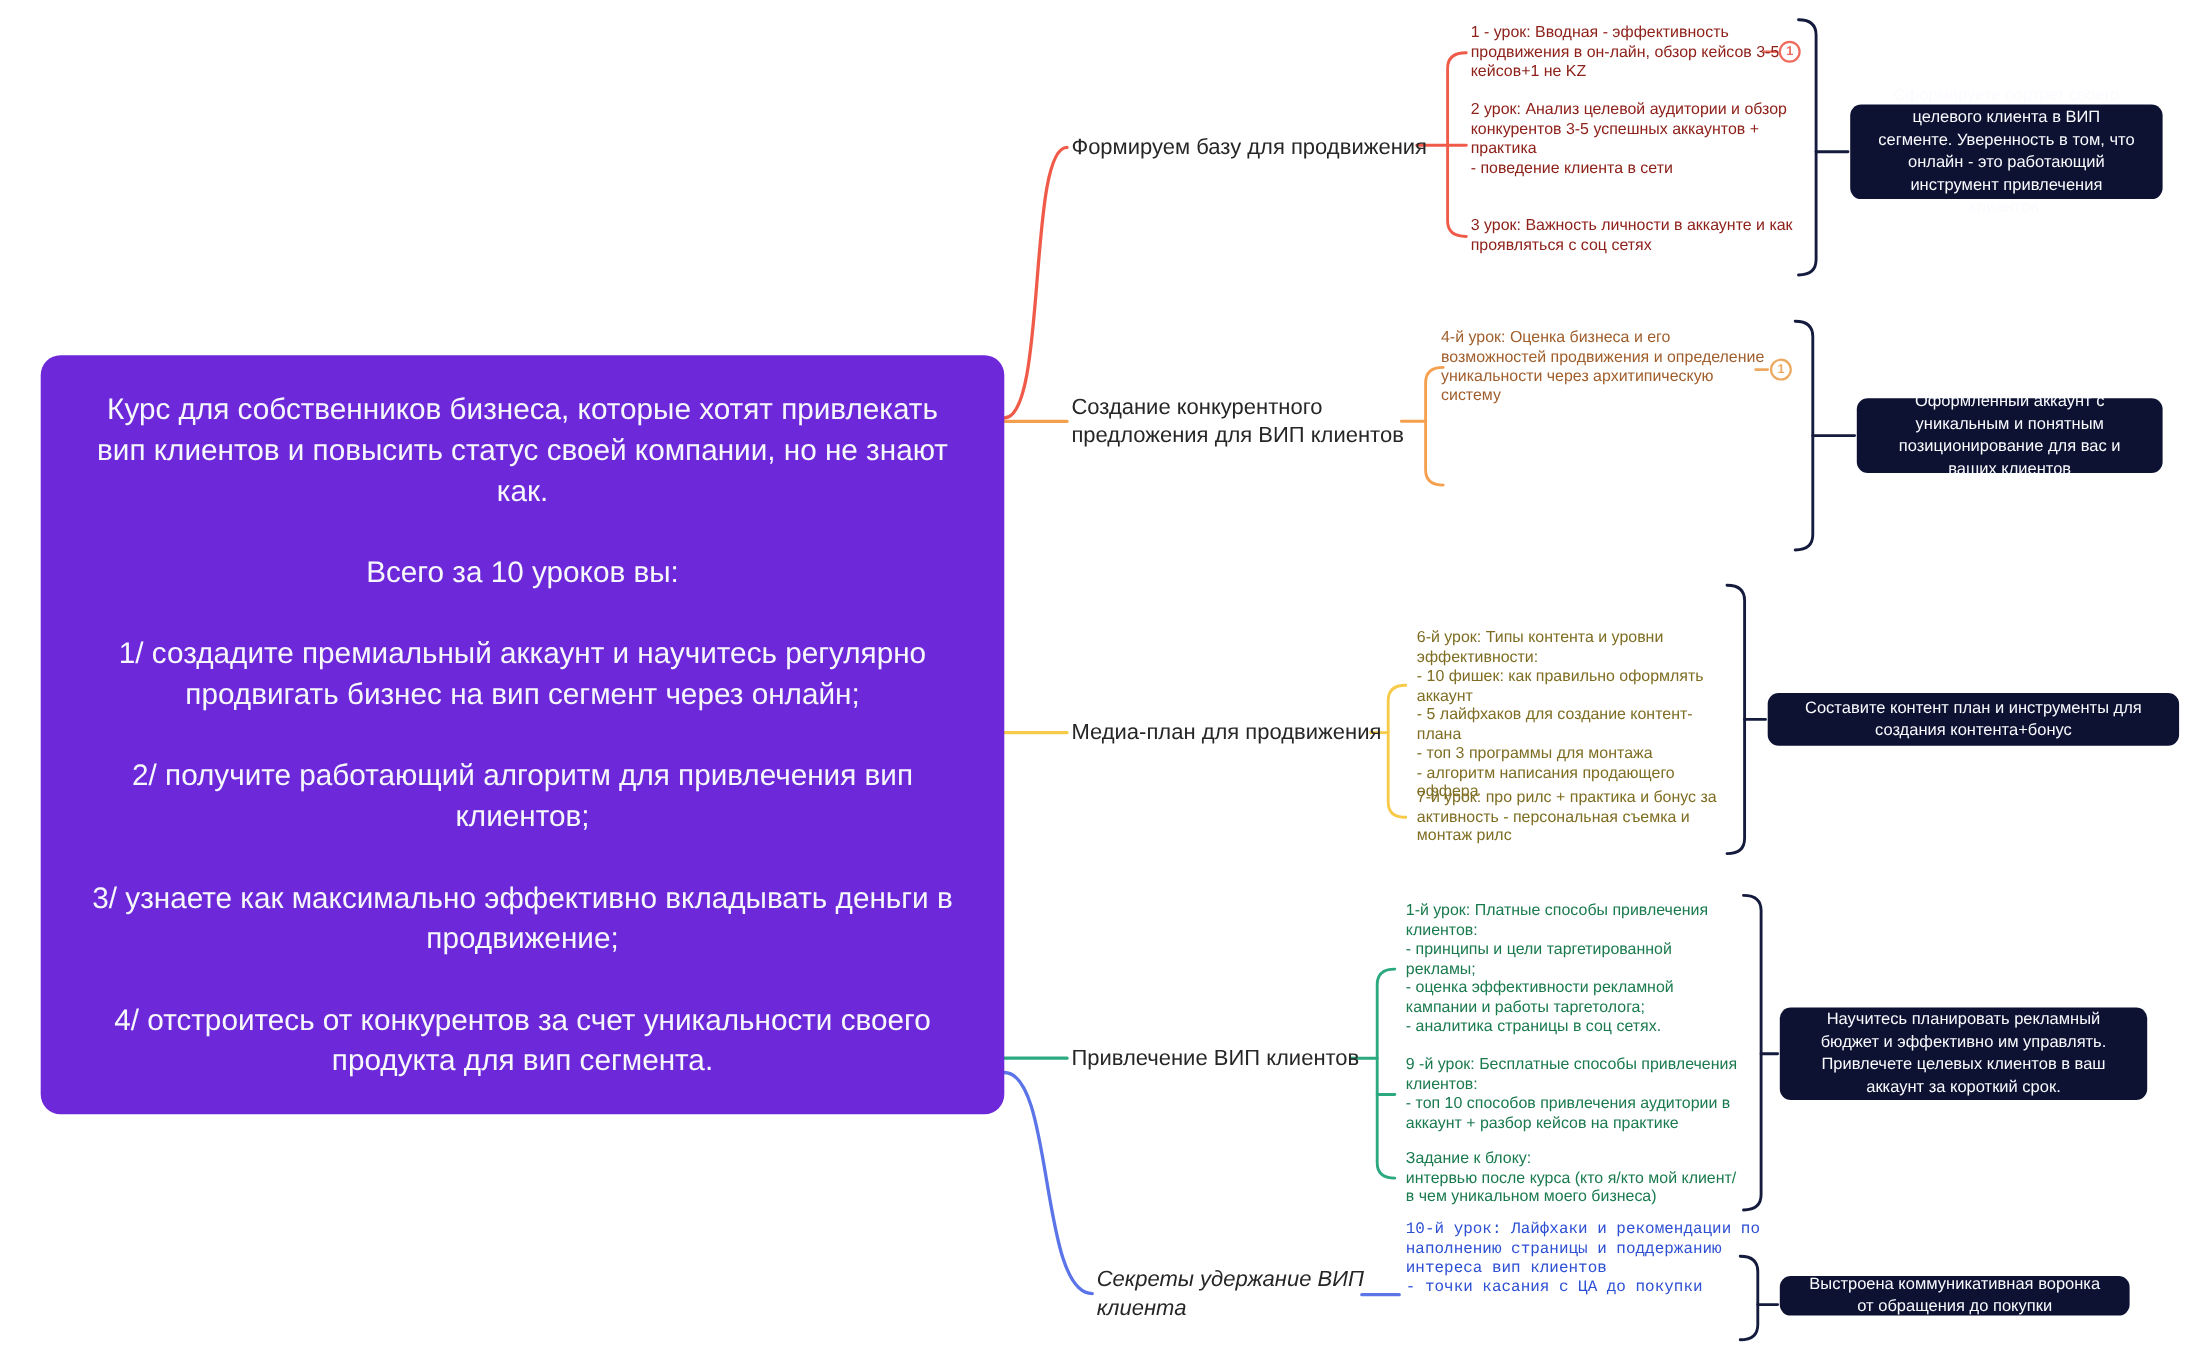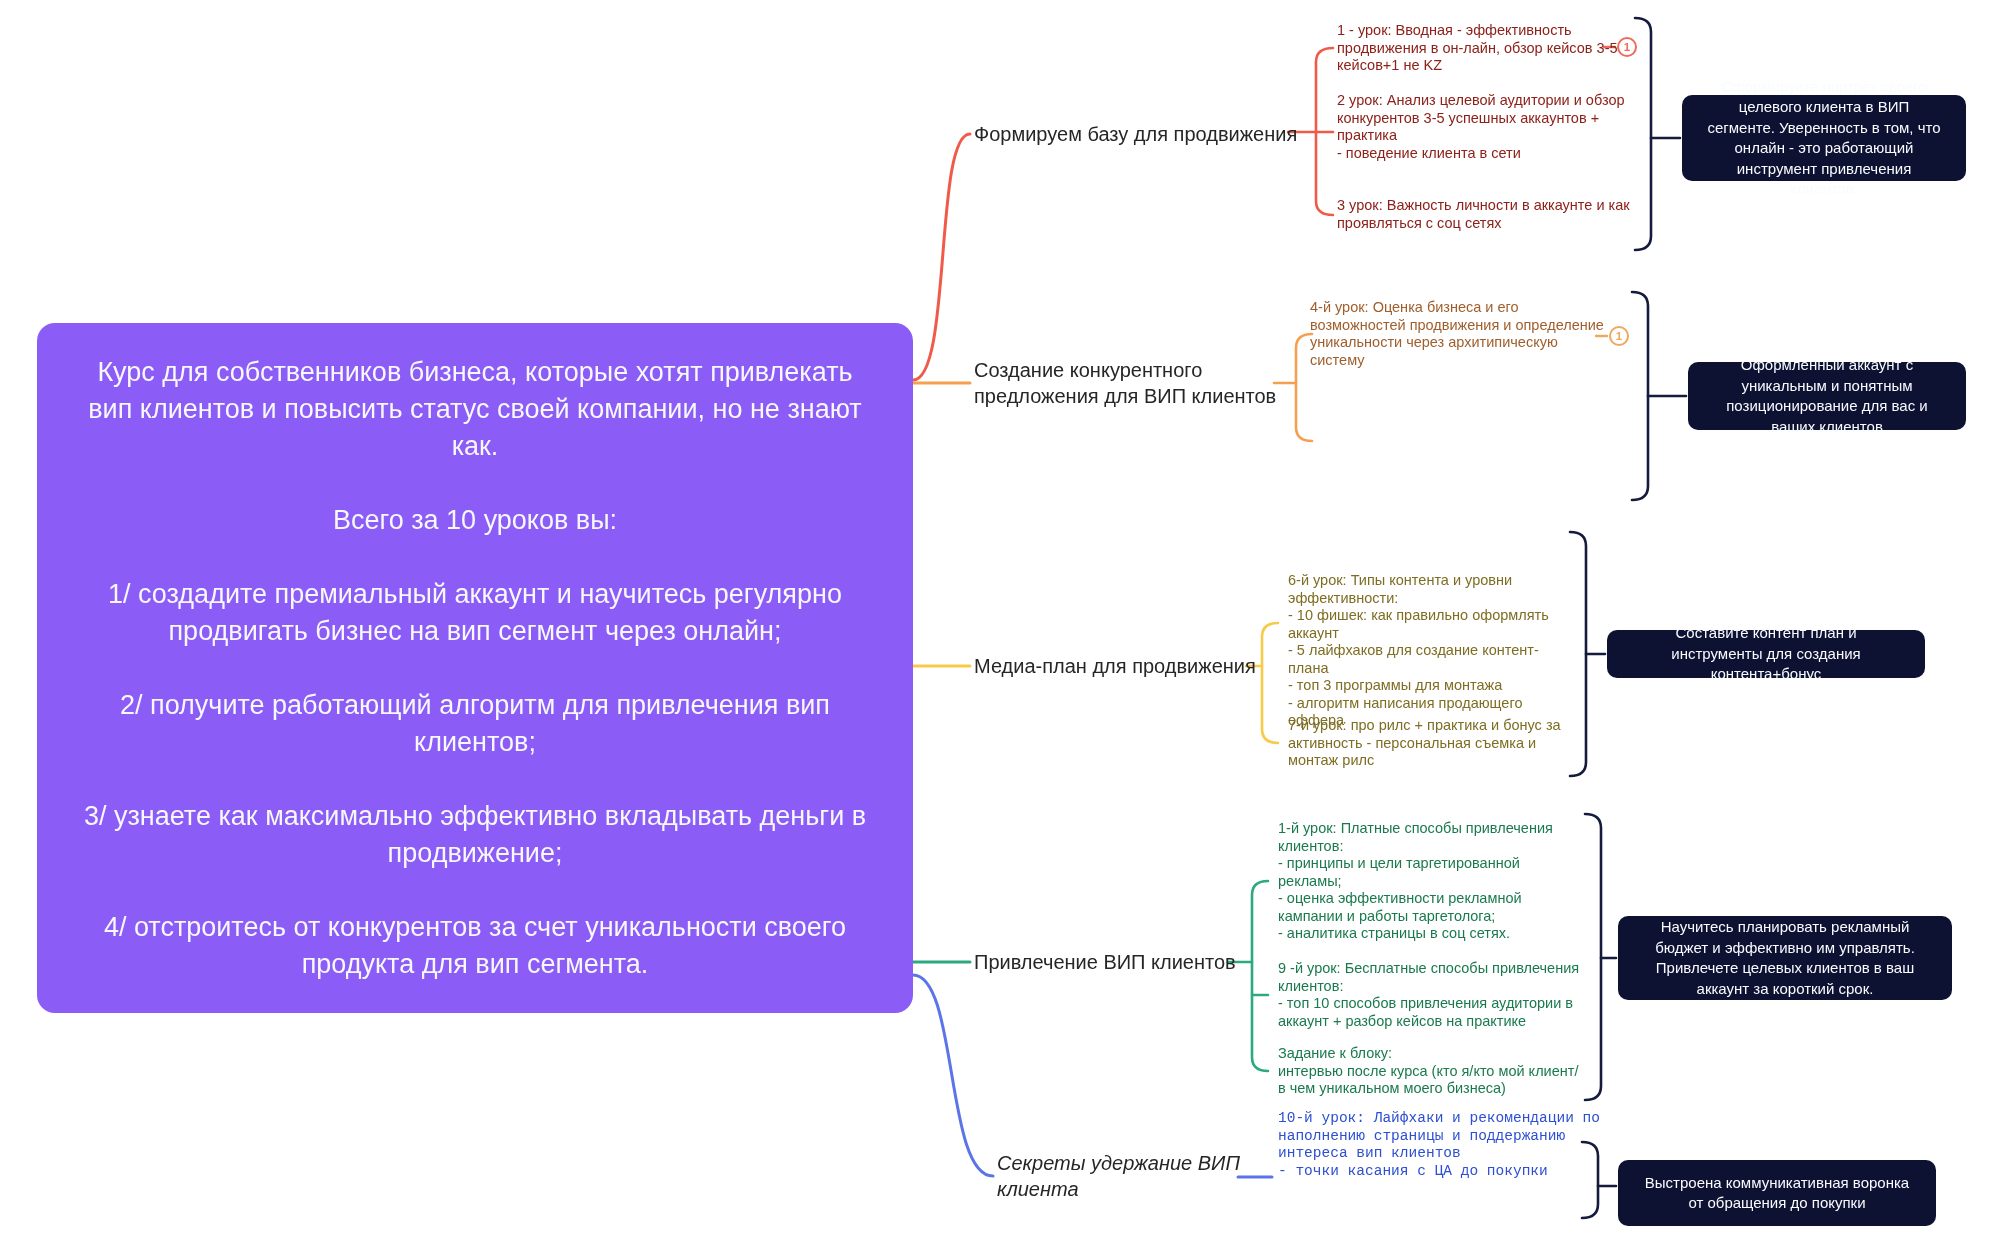--- a/index.html
+++ b/index.html
@@ -1,44 +1,44 @@
 <!DOCTYPE html>
 <html><head>
 <meta charset="utf-8">
 <style>
   html,body{margin:0;padding:0;background:#ffffff;}
   #stage{position:relative;width:2000px;height:1238px;background:#ffffff;overflow:hidden;
          font-family:"Liberation Sans", sans-serif;}
   svg.lines{position:absolute;left:0;top:0;pointer-events:none;}
 
   .central{position:absolute;left:37px;top:323px;width:876px;height:690px;
-           background:#8b5cf6;border-radius:18px;color:#f7f8fc;
+           background:#6d28d9;border-radius:18px;color:#f7f8fc;
            display:flex;align-items:center;justify-content:center;
            text-align:center;box-sizing:border-box;padding:20px 38px;}
   .central .txt{white-space:pre-line;font-size:27px;line-height:37px;font-weight:500;}
 
   .blabel{position:absolute;color:#262626;font-size:20px;line-height:26px;font-weight:500;
           white-space:pre-line;}
 
   .lesson{position:absolute;font-size:14.5px;line-height:17.5px;white-space:pre-line;}
   .t-red{color:#8e211a;}
   .t-orange{color:#a05e2c;}
   .t-yellow{color:#7e6d22;}
   .t-green{color:#1a7a4e;}
   .t-blue{color:#2d4fd3;}
 
   .outcome{position:absolute;background:#0d1233;color:#fafbff;border-radius:10px;
            display:flex;align-items:center;justify-content:center;text-align:center;
            font-size:15px;line-height:20.5px;font-weight:500;
            box-sizing:border-box;padding:8px 24px;}
   .o1{left:1682px;top:95px;width:284px;height:86px;}
   .o2{left:1688px;top:362px;width:278px;height:68px;}
-  .o3{left:1607px;top:630px;width:318px;height:48px;}
+  .o3{left:1607px;top:630px;width:374px;height:48px;}
   .o4{left:1618px;top:916px;width:334px;height:84px;}
-  .o5{left:1618px;top:1160px;width:318px;height:66px;}
+  .o5{left:1618px;top:1160px;width:318px;height:36px;}
 
   .badge{position:absolute;width:20px;height:20px;border-radius:50%;background:#ffffff;
          display:flex;align-items:center;justify-content:center;
          font-size:11.5px;font-weight:bold;box-sizing:border-box;}
   .badge.red{border:2px solid #ef6b5e;color:#ef6b5e;left:1617px;top:37px;}
   .badge.orange{border:2px solid #eda95f;color:#eda95f;left:1609px;top:326px;}
 </style>
 </head>
 <body>
 

